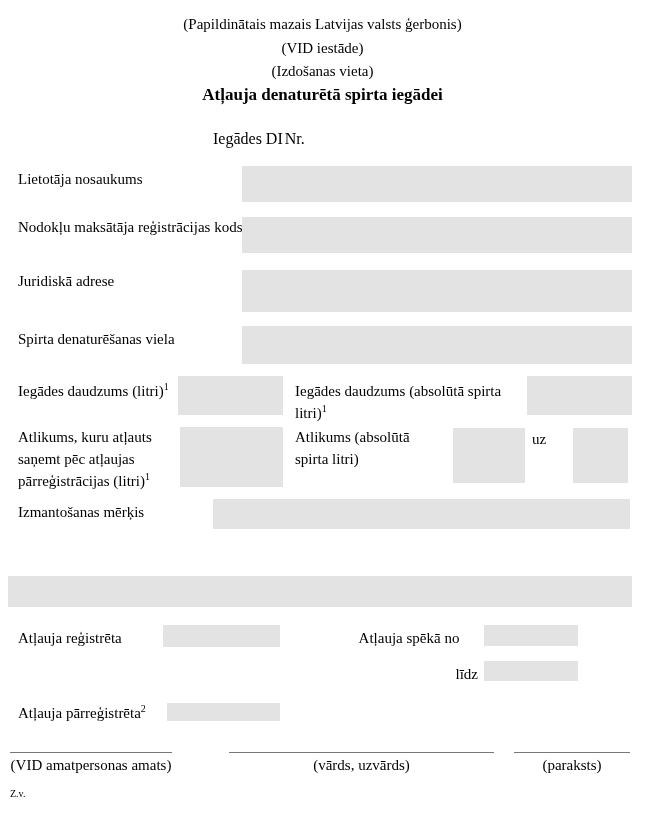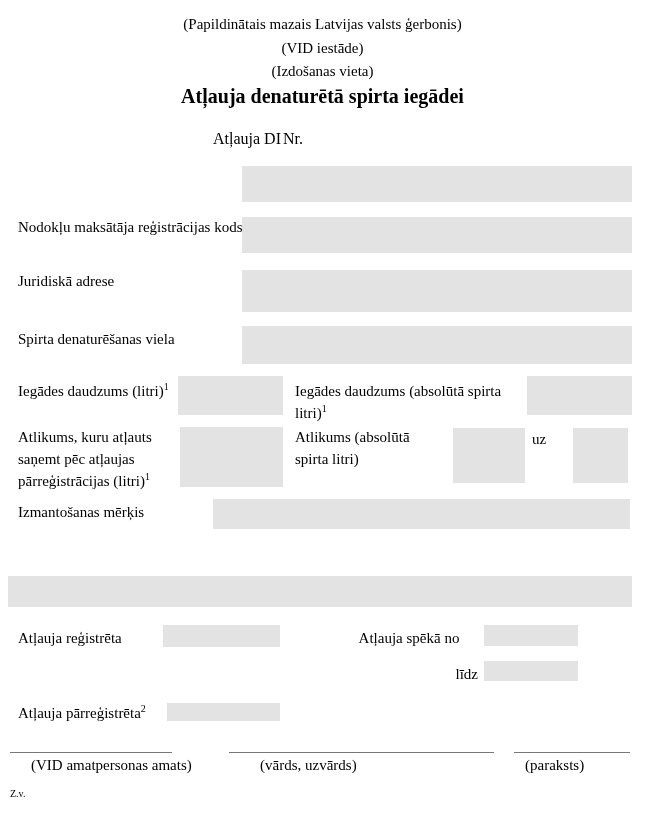--- a/index.html
+++ b/index.html
@@ -3,44 +3,45 @@
 <meta charset="utf-8">
 <style>
   html,body{margin:0;padding:0;background:#fff;}
   .page{
     position:relative;width:645px;height:818px;background:#ffffff;
     font-family:"Liberation Serif",serif;color:#000;overflow:hidden;
   }
   .abs{position:absolute;}
   .center{left:0;width:645px;text-align:center;}
   .hnote{font-size:15px;}
-  .title{font-size:20px;font-weight:bold;}
+  .title{font-size:17px;font-weight:bold;}
   .series{font-size:16px;}
   .series .nr{margin-left:2px;}
   .lbl{font-size:15px;line-height:22px;}
   .fbox{position:absolute;background:#e3e3e3;}
   sup{font-size:10px;line-height:0;}
   .sigline{position:absolute;top:752px;height:0;border-top:1px solid #777;}
-  .siglbl{position:absolute;top:757px;font-size:15px;margin-left:31px;}
+  .siglbl{position:absolute;top:757px;font-size:15px;text-align:center;}
   .zv{font-size:10px;}
 </style>
 </head>
 <body>
 
 <div class="page">
 
   <div class="abs center hnote" style="top:16px">(Papildinātais mazais Latvijas valsts ģerbonis)</div>
   <div class="abs center hnote" style="top:40px">(VID iestāde)</div>
   <div class="abs center hnote" style="top:63px">(Izdošanas vieta)</div>
   <div class="abs center title" style="top:85px">Atļauja denaturētā spirta iegādei</div>
 
   <div class="abs series" style="left:213px;top:130px">
-    <span>Atļauja DI</span><span class="nr">Nr.</span>
+    <span>Iegādes DI</span><span class="nr">Nr.</span>
   </div>
 
+  <div class="abs lbl" style="left:18px;top:168px;width:220px">Lietotāja nosaukums</div>
   <div class="fbox" style="left:242px;top:166px;width:390px;height:36px"></div>
 
   <div class="abs lbl" style="left:18px;top:216px;width:230px">Nodokļu maksātāja reģistrācijas kods</div>
   <div class="fbox" style="left:242px;top:217px;width:390px;height:36px"></div>
 
   <div class="abs lbl" style="left:18px;top:270px;width:220px">Juridiskā adrese</div>
   <div class="fbox" style="left:242px;top:270px;width:390px;height:42px"></div>
 
   <div class="abs lbl" style="left:18px;top:328px;width:220px">Spirta denaturēšanas viela</div>
   <div class="fbox" style="left:242px;top:326px;width:390px;height:38px"></div>

